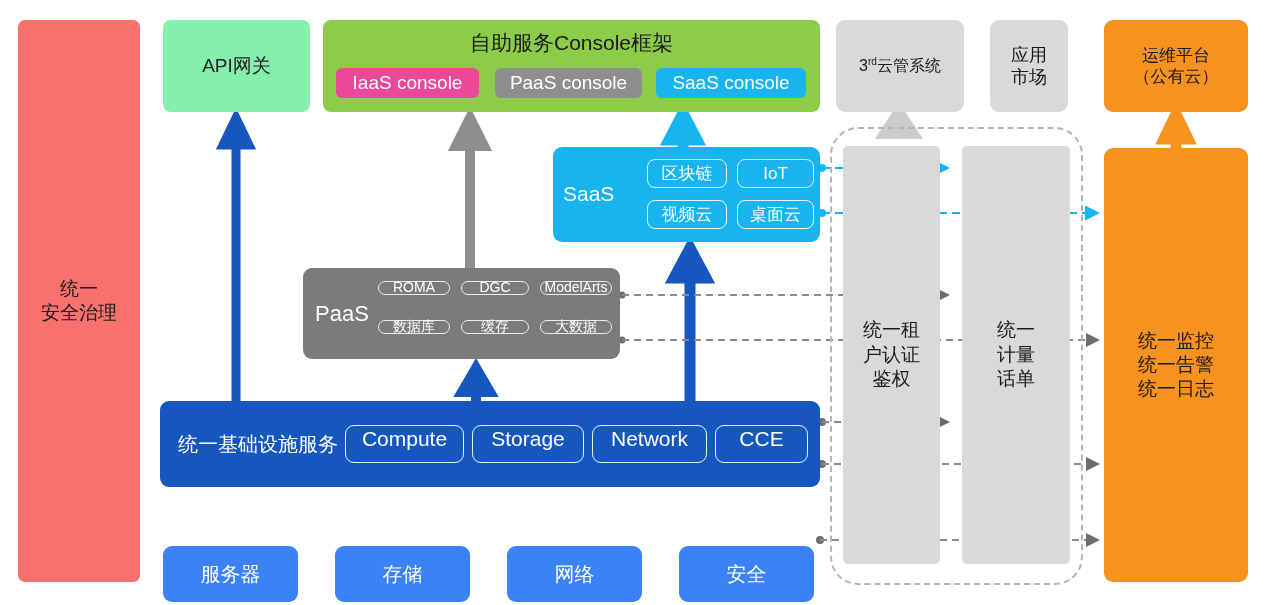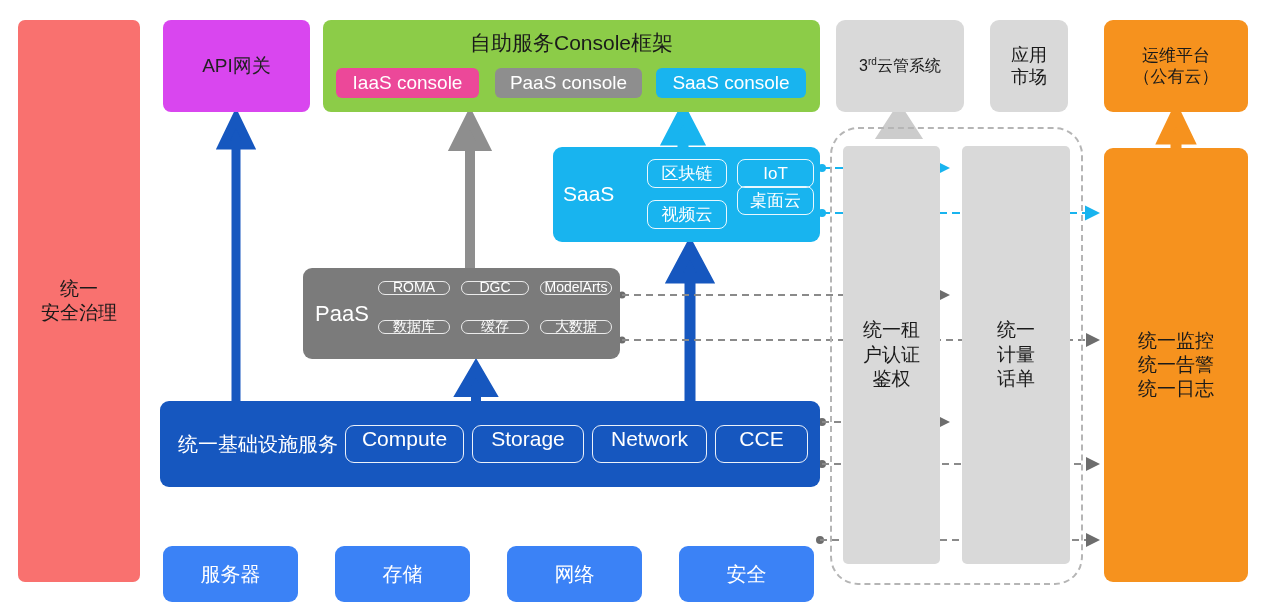--- a/index.html
+++ b/index.html
@@ -26,21 +26,21 @@
   }
   
   #sec-gov{
     left:18px; top:20px; width:122px; height:562px;
     background:#f9716f; color:#1a1a1a;
     font-size:19px; border-radius:7px;
   }
   
   #api-gw{
     left:163px; top:20px; width:147px; height:92px;
-    background:#d946ef; color:#222;
+    background:#86efac; color:#222;
     font-size:19px; border-radius:8px;
   }
   
   #console-frame{
     left:323px; top:20px; width:497px; height:92px;
     background:#8ccc48; border-radius:8px;
     display:block;
   }
   #console-title{
     position:absolute; left:0; top:10px; width:100%;
@@ -91,21 +91,21 @@
   }
   .saas-chip{
     position:absolute; height:29px; border:1.6px solid rgba(255,255,255,.9);
     border-radius:8px; color:#ffffff; font-size:17px;
     display:flex; align-items:center; justify-content:center;
     box-sizing:border-box;
   }
   #chip-blockchain{ left:94px;  top:12px; width:80px; }
   #chip-iot{        left:184px; top:12px; width:77px; }
   #chip-video{      left:94px;  top:53px; width:80px; }
-  #chip-desktop{    left:184px; top:39px; width:77px; }
+  #chip-desktop{    left:184px; top:53px; width:77px; }
 
   
   #paas{
     left:303px; top:268px; width:317px; height:91px;
     background:#7b7b7b; border-radius:9px; display:block;
   }
   #paas-label{
     position:absolute; left:12px; top:0; height:100%;
     display:flex; align-items:center; color:#ffffff; font-size:22px;
   }

